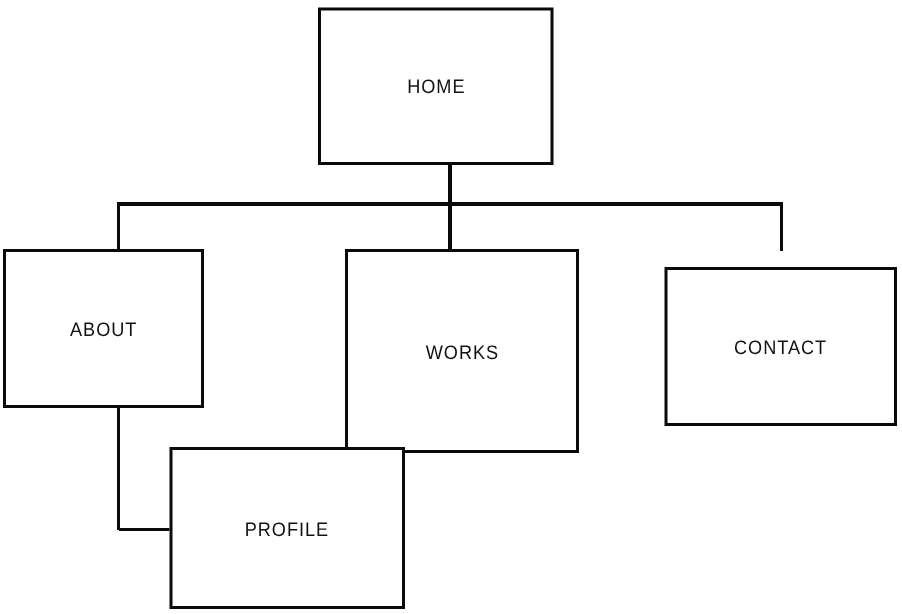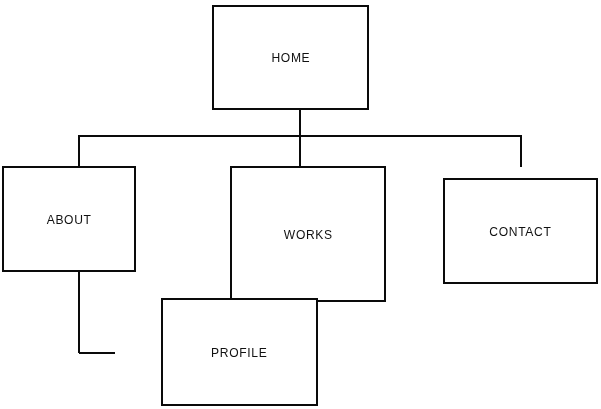--- a/index.html
+++ b/index.html
@@ -82,17 +82,17 @@
   </div>
 
   <div class="node-box" style="left:230px; top:166px; width:156px; height:136px;">
     <span class="node-label">WORKS</span>
   </div>
 
   <div class="node-box" style="left:443px; top:166px; width:155px; height:106px;margin-top:12px;">
     <span class="node-label">CONTACT</span>
   </div>
 
-  <div class="node-box" style="left:113px; top:298px; width:157px; height:108px;margin-left:48px;">
+  <div class="node-box" style="left:113px; top:298px; width:157px; height:108px;">
     <span class="node-label">PROFILE</span>
   </div>
 
 </div>
 
 </body></html>

